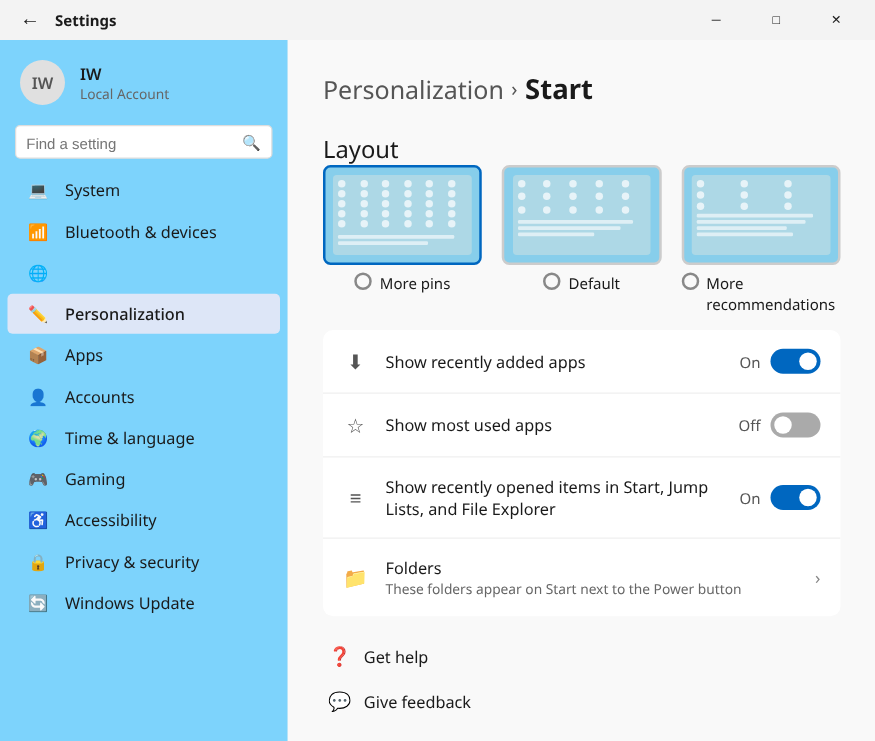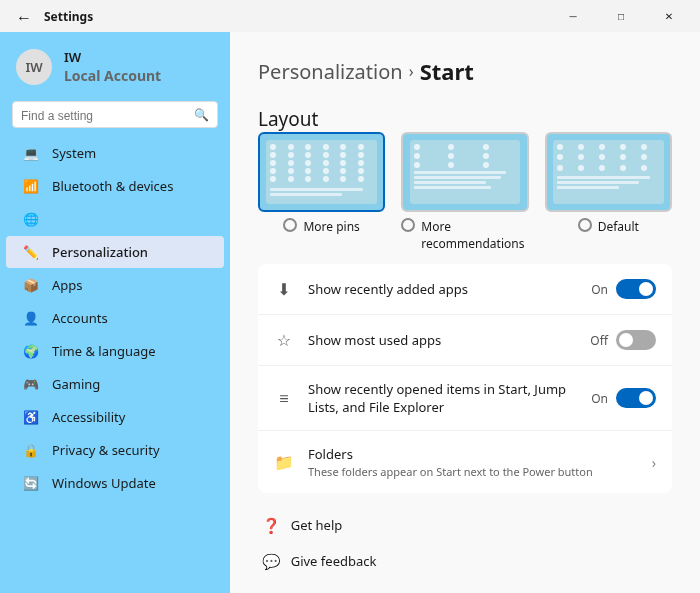--- a/index.html
+++ b/index.html
@@ -81,21 +81,21 @@
       display: flex;
       align-items: center;
       justify-content: center;
       font-size: 13px;
       font-weight: 600;
       color: #555;
       flex-shrink: 0;
     }
     .user-info { display: flex; flex-direction: column; }
     .user-name { font-size: 13px; font-weight: 600; color: #1a1a1a; }
-    .user-sub { font-size: 14px; color: #666; font-weight: bold; }
+    .user-sub { font-size: 11px; color: #666; }
 
     .search-box {
       margin: 0 12px 8px 12px;
       display: flex;
       align-items: flex-end;
       background: white;
       border: 1px solid #ddd;
       border-radius: 4px;
       padding: 4px 8px;
       gap: 6px;
@@ -455,20 +455,53 @@
             </div>
             <div style="height:16px;display:flex;flex-direction:column;gap:2px;margin-top:4px;">
               <div class="list-line"></div>
               <div class="list-line" style="width:70%"></div>
             </div>
           </div>
         </div>
         <div class="layout-radio">
           <div class="radio-circle"></div>
           <span>More pins</span>
+        </div>
+      </div>
+
+      <div class="layout-card">
+        <div class="card-img">
+          <div class="card-img-inner">
+            <div class="mixed-top">
+              <div class="dot"></div>
+                <div class="dot"></div>
+                <div class="dot"></div>
+              <div class="dot"></div>
+                <div class="dot"></div>
+              <div class="dot"></div>
+                <div class="dot"></div>
+                <div class="dot"></div>
+              <div class="dot"></div>
+                <div class="dot"></div>
+              <div class="dot"></div>
+                <div class="dot"></div>
+                <div class="dot"></div>
+              <div class="dot"></div>
+                <div class="dot"></div>
+            </div>
+            <div class="mixed-bottom">
+              <div class="list-line"></div>
+              <div class="list-line" style="width:80%"></div>
+              <div class="list-line" style="width:60%"></div>
+            </div>
+          </div>
+        </div>
+        <div class="layout-radio">
+          <div class="radio-circle"></div>
+          <span>Default</span>
         </div>
       </div>
 
       <div class="layout-card">
         <div class="card-img">
           <div class="card-img-inner">
             <div class="rec-grid">
               <div class="dot"></div>
                 <div class="dot"></div>
                 <div class="dot"></div>
@@ -485,53 +518,20 @@
               <div class="list-line" style="width:70%"></div>
               <div class="list-line" style="width:75%"></div>
             </div>
           </div>
         </div>
         <div class="layout-radio">
           <div class="radio-circle"></div>
           <span>More recommendations</span>
         </div>
       </div>
-
-      <div class="layout-card">
-        <div class="card-img">
-          <div class="card-img-inner">
-            <div class="mixed-top">
-              <div class="dot"></div>
-                <div class="dot"></div>
-                <div class="dot"></div>
-              <div class="dot"></div>
-                <div class="dot"></div>
-              <div class="dot"></div>
-                <div class="dot"></div>
-                <div class="dot"></div>
-              <div class="dot"></div>
-                <div class="dot"></div>
-              <div class="dot"></div>
-                <div class="dot"></div>
-                <div class="dot"></div>
-              <div class="dot"></div>
-                <div class="dot"></div>
-            </div>
-            <div class="mixed-bottom">
-              <div class="list-line"></div>
-              <div class="list-line" style="width:80%"></div>
-              <div class="list-line" style="width:60%"></div>
-            </div>
-          </div>
-        </div>
-        <div class="layout-radio">
-          <div class="radio-circle"></div>
-          <span>Default</span>
-        </div>
-      </div>
     </div>
 
     <div class="settings-card" id="settings-rows">
     <div class="setting-row">
     <div class="setting-icon">⬇</div>
     <div class="setting-text">
       <div class="setting-title">Show recently added apps</div>
 
     </div>
     <div class="setting-right">

